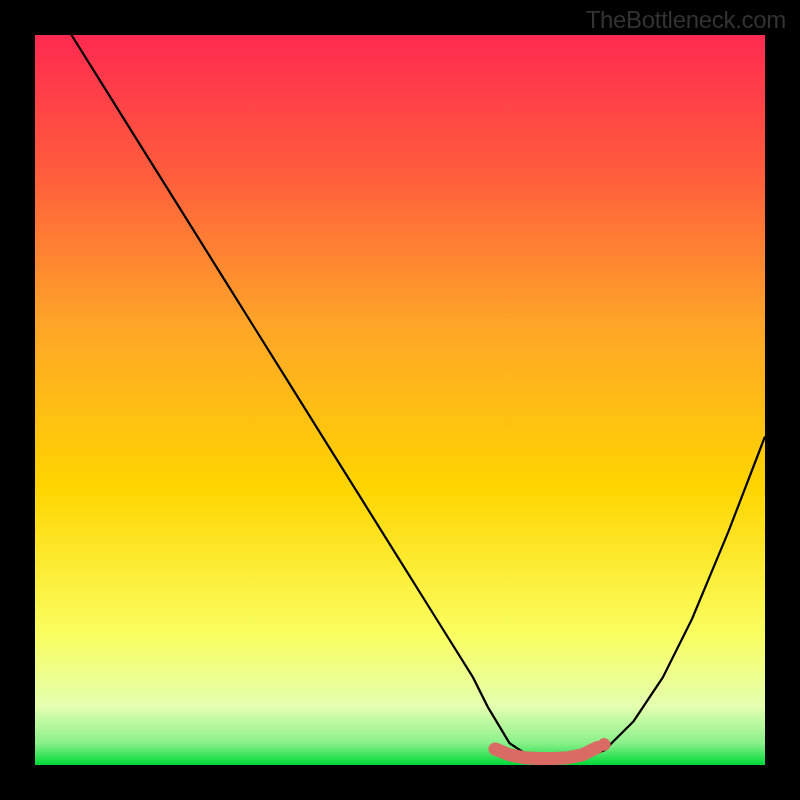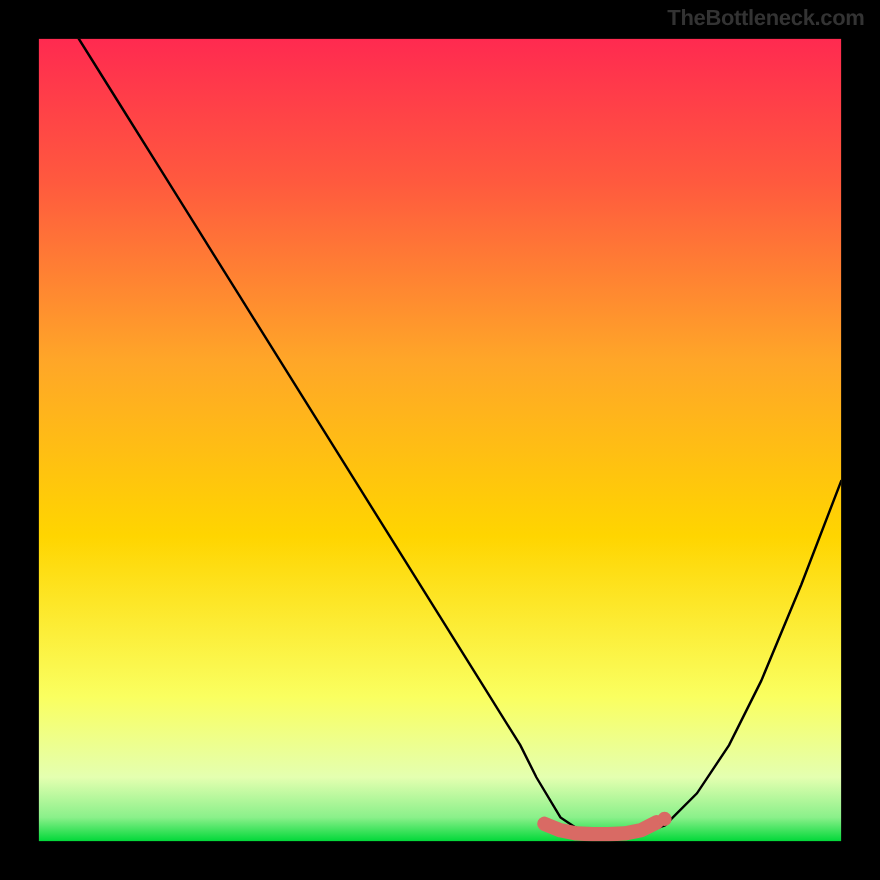--- a/index.html
+++ b/index.html
@@ -26,22 +26,22 @@
     width: 730px;
     height: 730px;
     overflow: hidden;
   }
   .watermark {
     position: absolute;
     top: 6px;
     right: 14px;
     color: #333;
     font-family: Arial, Verdana, sans-serif;
-    font-size: 20px;
-    font-weight: bold;
+    font-size: 24px;
+    font-weight: normal;
     letter-spacing: -0.3px;
   }
   svg {
     display: block;
   }
 </style>
 </head>
 <body>
 
 <div class="frame">

